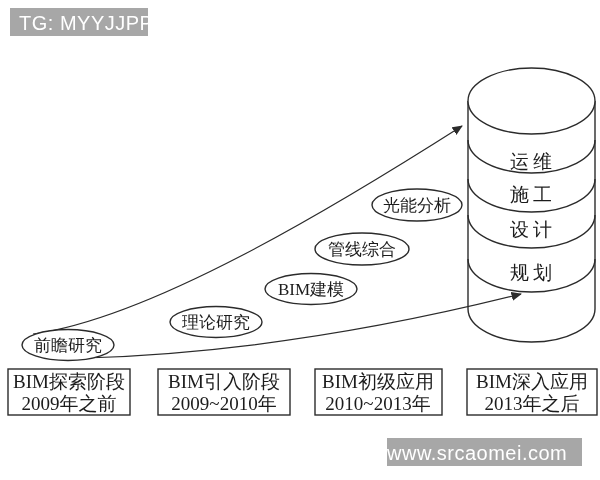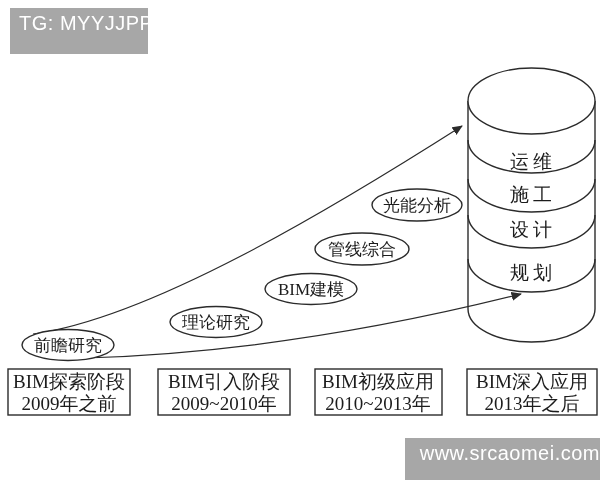--- a/index.html
+++ b/index.html
@@ -10,38 +10,38 @@
   .canvas {
     position: relative;
     width: 600px;
     height: 480px;
     background: #ffffff;
     overflow: hidden;
     font-family: "Liberation Sans", sans-serif;
   }
   .banner {
     position: absolute;
-    height: 46px;
+    height: 28px;
     line-height: 30px;
     font-size: 20px;
     letter-spacing: 0.5px;
     box-sizing: border-box;
     white-space: nowrap;
   }
   .banner-top {
     left: 10px;
     top: 8px;
     width: 138px;
     padding-left: 9px;
   }
   .banner-bottom {
-    left: 405px;
+    left: 387px;
     top: 438px;
     width: 195px;
-    text-align: right;
+    text-align: left;
   }
   svg.diagram {
     position: absolute;
     left: 0;
     top: 0;
   }
   .stroke {
     fill: none;
     stroke: #2b2b2b;
     stroke-width: 1.4;

